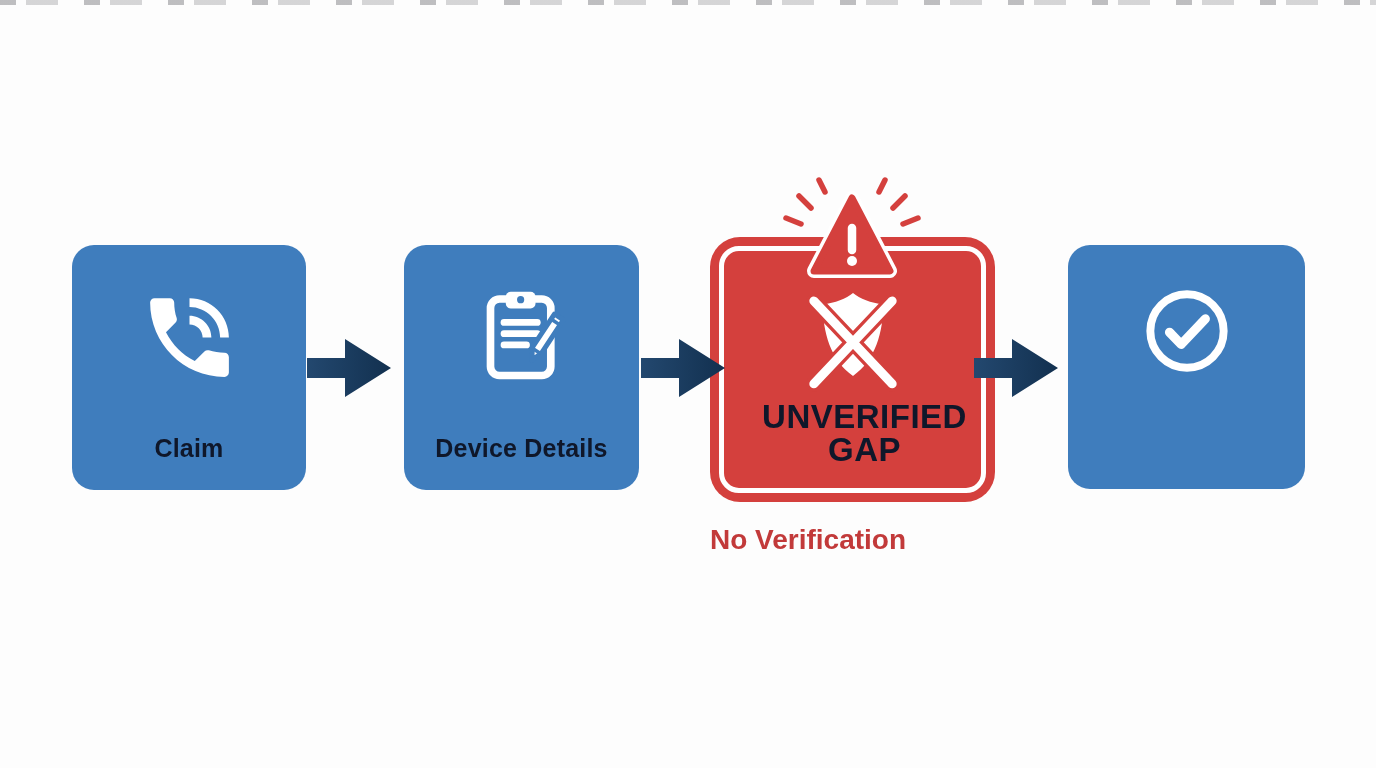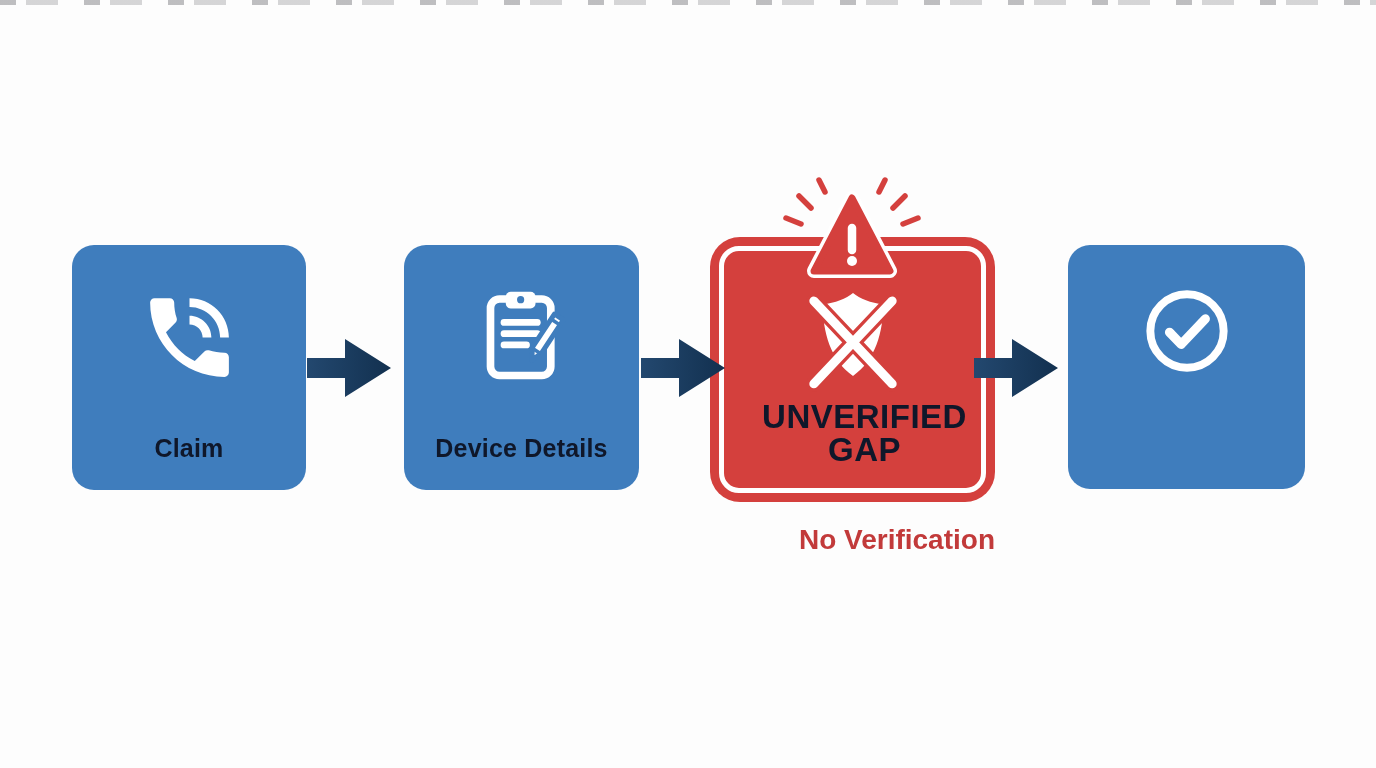--- a/index.html
+++ b/index.html
@@ -49,21 +49,21 @@
   }
   #step-gap .label{font-size:33px;line-height:33px;letter-spacing:.5px;padding-left:24px;}
 
   .warning-badge{
     position:absolute; left:67px; top:-61px; width:150px; height:115px;
     z-index:6;
   }
 
   .caption{
     position:absolute; left:710px; top:524px; width:285px;
-    text-align:right; color:#c23a3a; font-weight:700; font-size:28px;
+    text-align:left; color:#c23a3a; font-weight:700; font-size:28px;
     z-index:3;
   }
 
   .flow-arrow{position:absolute; top:337px; width:86px; height:62px; z-index:5;}
   #arrow-1{left:307px;}
   #arrow-2{left:641px;}
   #arrow-3{left:974px;}
 
   svg{display:block;}
 </style>

